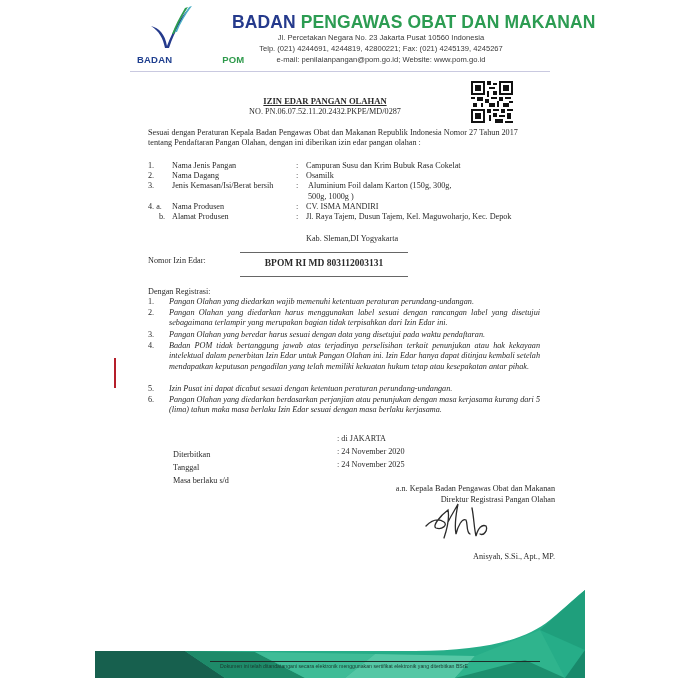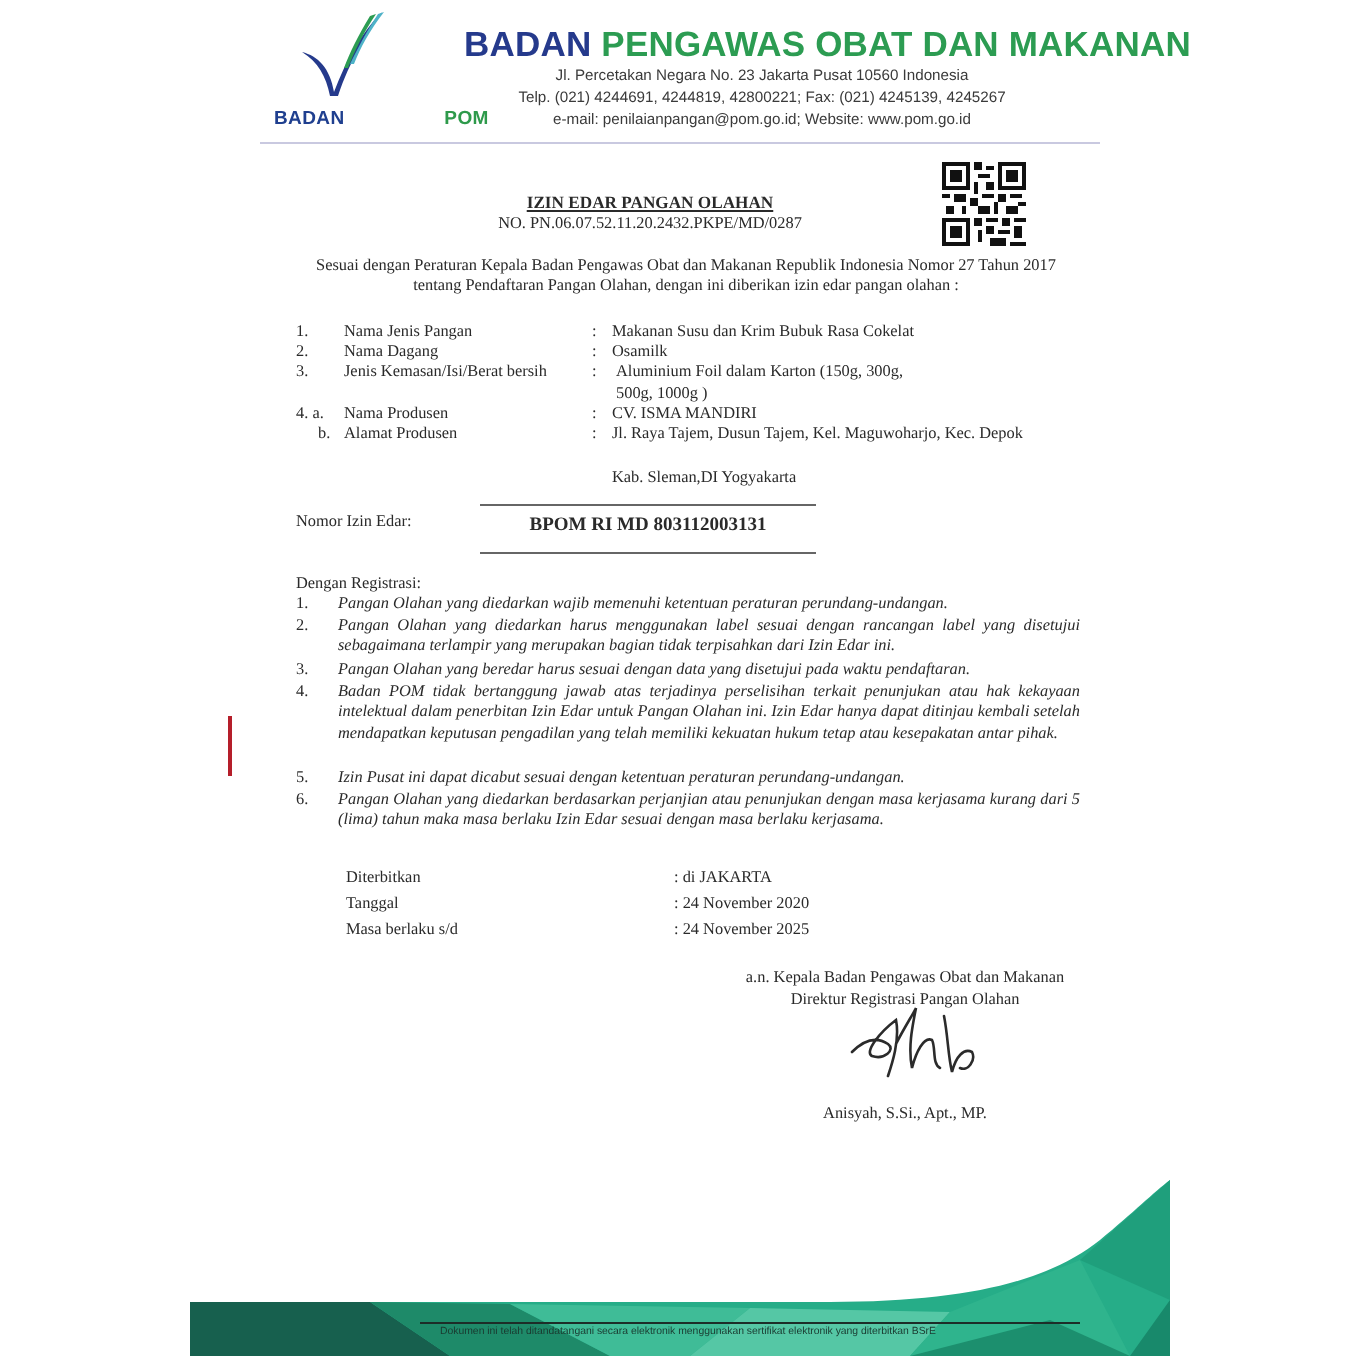--- a/index.html
+++ b/index.html
@@ -16,43 +16,43 @@
     .org-title .blue { color: #253a8c; }
     .org-title .green { color: #2c9c52; }
     .addr { position: absolute; left: 211px; width: 340px; text-align: center; font-family: "Liberation Sans", sans-serif; font-size: 7.6px; color: #3a3a3a; white-space: nowrap; }
     .hdr-line { position: absolute; left: 130px; top: 71px; width: 420px; height: 1px; background: #c9c9e0; }
 
     
     .doc-title { position: absolute; left: 200px; top: 96px; width: 250px; text-align: center; font-size: 8.6px; font-weight: bold; text-decoration: underline; }
     .doc-number { position: absolute; left: 200px; top: 107px; width: 250px; text-align: center; font-size: 8.2px; }
     .qr { position: absolute; left: 471px; top: 81px; width: 42px; height: 42px; }
 
-    .intro { position: absolute; left: 148px; top: 128px; width: 390px; font-size: 8.2px; line-height: 10.3px; text-align: center; }
+    .intro { position: absolute; left: 148px; top: 128px; width: 390px; font-size: 8.2px; line-height: 10.3px; }
 
     
     .field-row { position: absolute; font-size: 8.2px; line-height: 10px; }
     .f-num { position: absolute; left: 148px; }
     .f-label { position: absolute; left: 172px; }
     .f-colon { position: absolute; left: 296px; }
     .f-value { position: absolute; left: 306px; width: 235px; font-size: 8.2px; line-height: 11px; }
 
     .izin-label { position: absolute; left: 148px; top: 256px; font-size: 8.2px; }
     .izin-line { position: absolute; left: 240px; width: 168px; height: 1.3px; background: #666; }
     .izin-value { position: absolute; left: 240px; top: 258px; width: 168px; text-align: center; font-size: 9.5px; font-weight: bold; }
 
     .terms-head { position: absolute; left: 148px; top: 287px; font-size: 8.2px; }
     .term { position: absolute; left: 148px; width: 392px; font-size: 8.2px; line-height: 10.4px; }
     .term .n { position: absolute; left: 0; }
     .term .t { display: block; margin-left: 21px; text-align: justify; font-style: italic; }
 
     .issue-row { position: absolute; font-size: 8.2px; }
-    .issue-label { left: 173px; }
+    .issue-label { left: 173px; margin-top: 16px; }
     .issue-value { left: 337px; }
 
-    .sign-block { position: absolute; left: 350px; width: 205px; text-align: center; font-size: 8.2px; }
+    .sign-block { position: absolute; left: 350px; width: 205px; text-align: right; font-size: 8.2px; }
     .signature { position: absolute; left: 422px; top: 500px; width: 70px; height: 40px; }
     .red-mark { position: absolute; left: 114px; top: 358px; width: 2px; height: 30px; background: #b51e2a; }
 
     
     .footer { position: absolute; left: 95px; top: 590px; width: 490px; height: 88px; overflow: hidden; }
     .footer-text { position: absolute; left: 220px; top: 663px; width: 380px; font-family: "Liberation Sans", sans-serif; font-size: 5.2px; color: #1a3a30; white-space: nowrap; }
     .footer-line { position: absolute; left: 210px; top: 661px; width: 330px; height: 1px; background: #1d2d28; }
   </style>
 </head>
 <body>
@@ -132,21 +132,21 @@
 </svg>
 
 <div class="intro serif">Sesuai dengan Peraturan Kepala Badan Pengawas Obat dan Makanan Republik Indonesia Nomor 27 Tahun 2017 tentang Pendaftaran Pangan Olahan, dengan ini diberikan izin edar pangan olahan :</div>
 
 <div class="serif">
   <div class="field-row" style="top:161px;left:0;right:0">
     <span class="f-num">1.</span>
     <span class="f-label">Nama Jenis Pangan</span>
     <span class="f-colon">:</span>
   </div>
-  <div class="f-value serif" style="top:160px">Makanan Susu dan Krim Bubuk Rasa Cokelat</div>
+  <div class="f-value serif" style="top:160px">Campuran Susu dan Krim Bubuk Rasa Cokelat</div>
 
   <div class="field-row" style="top:171px;left:0;right:0">
     <span class="f-num">2.</span>
     <span class="f-label">Nama Dagang</span>
     <span class="f-colon">:</span>
   </div>
   <div class="f-value serif" style="top:170px">Osamilk</div>
 
   <div class="field-row" style="top:181px;left:0;right:0">
     <span class="f-num">3.</span>

